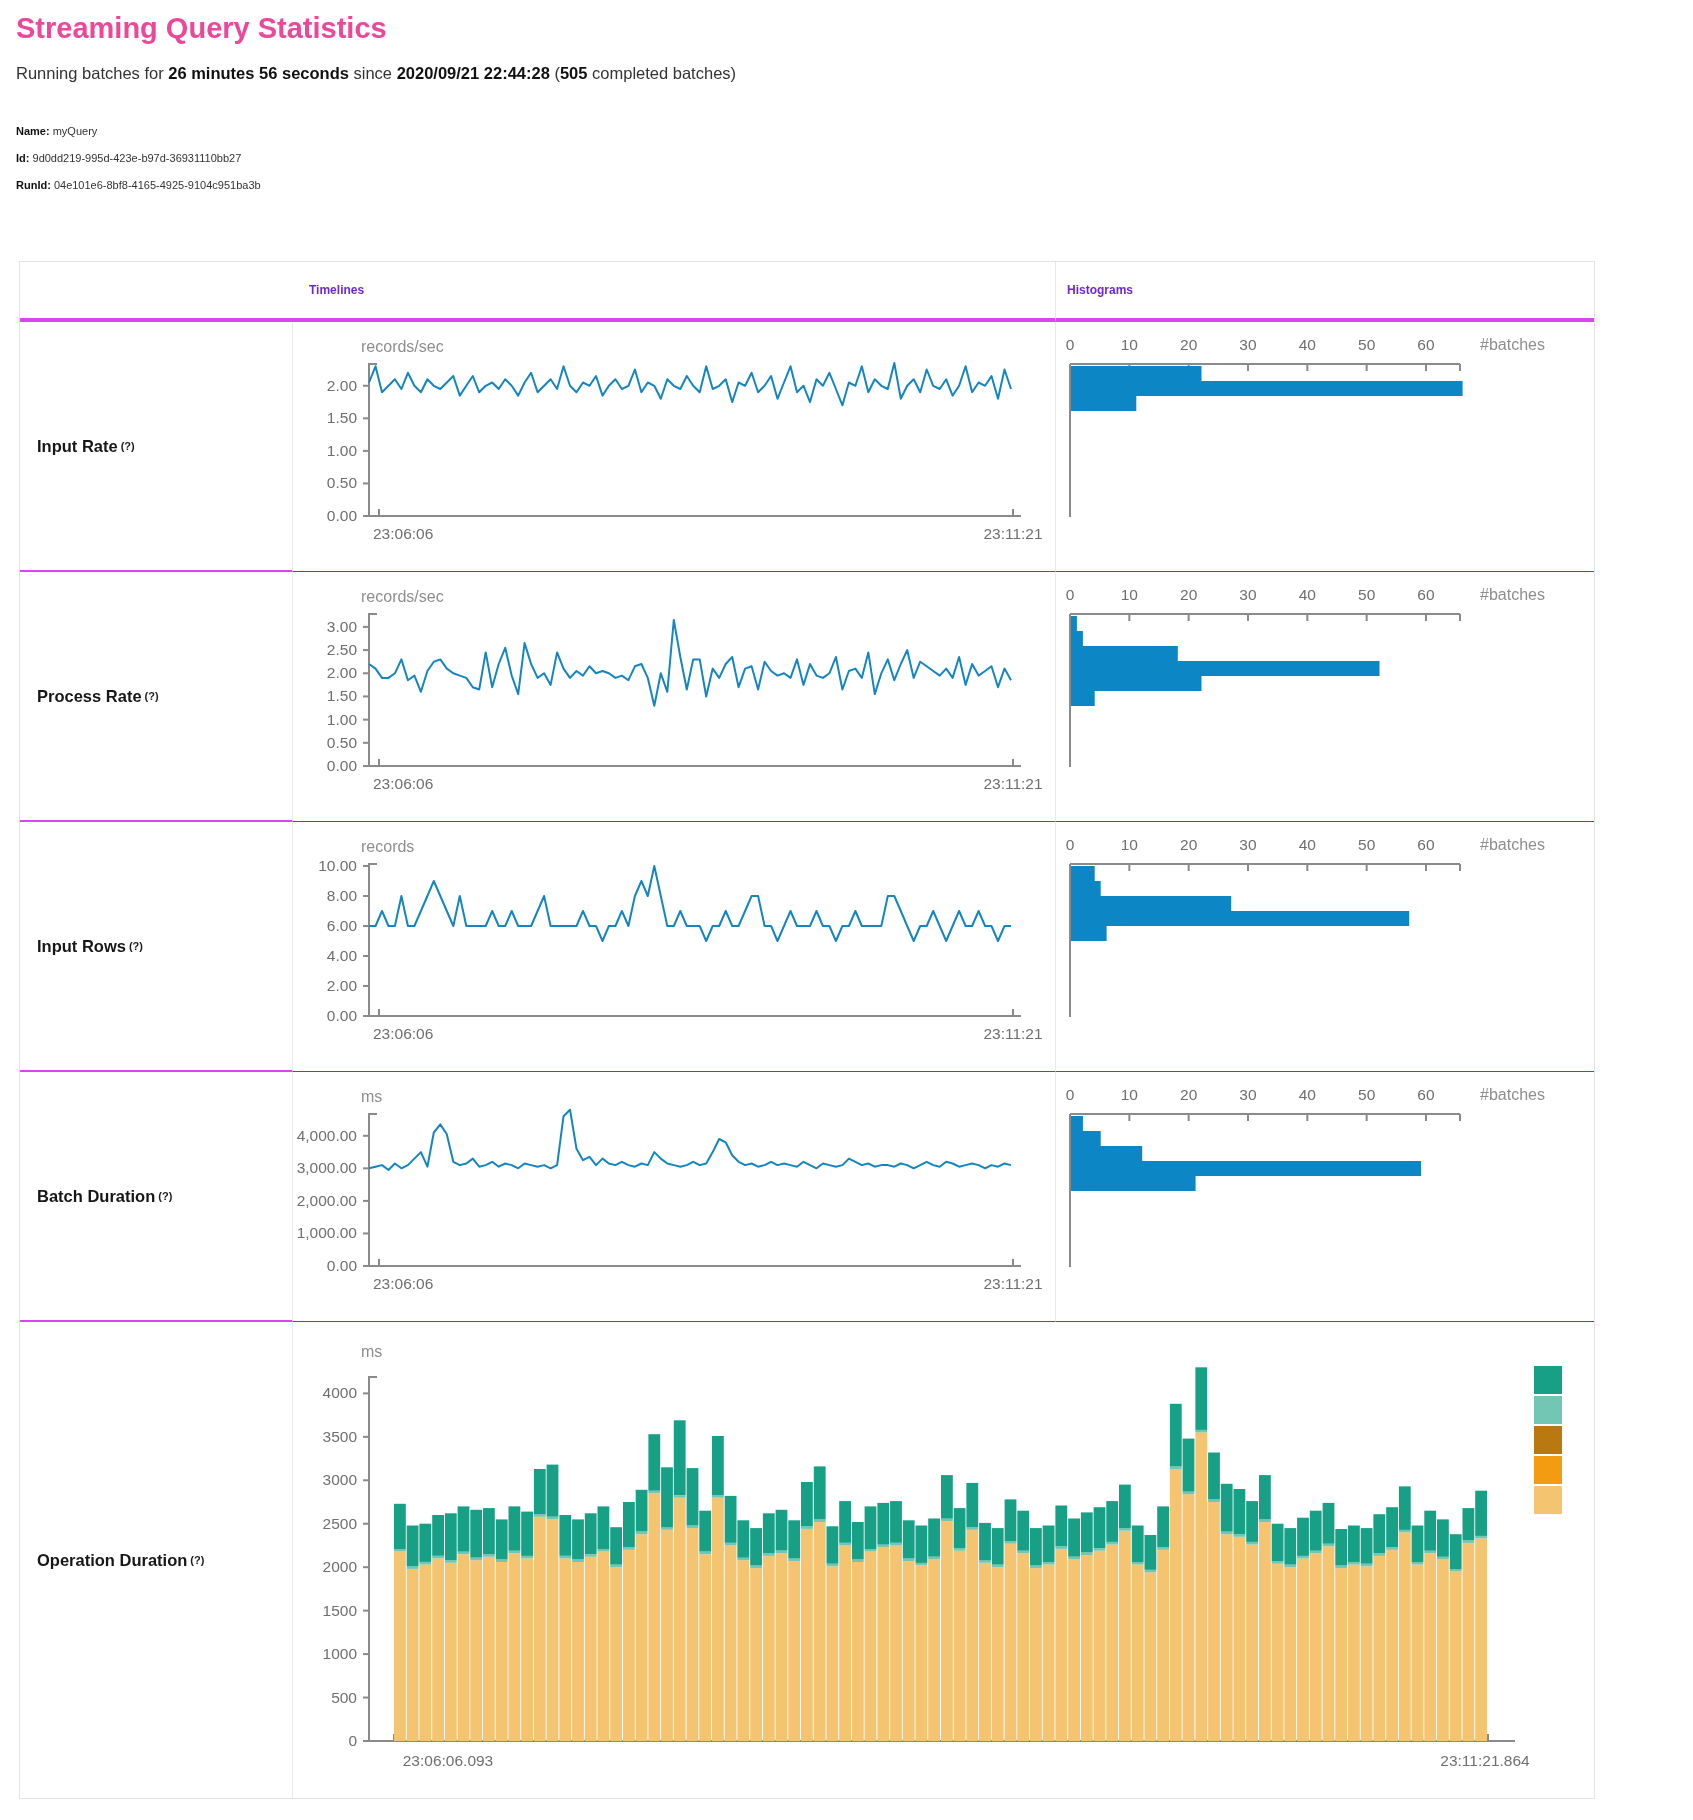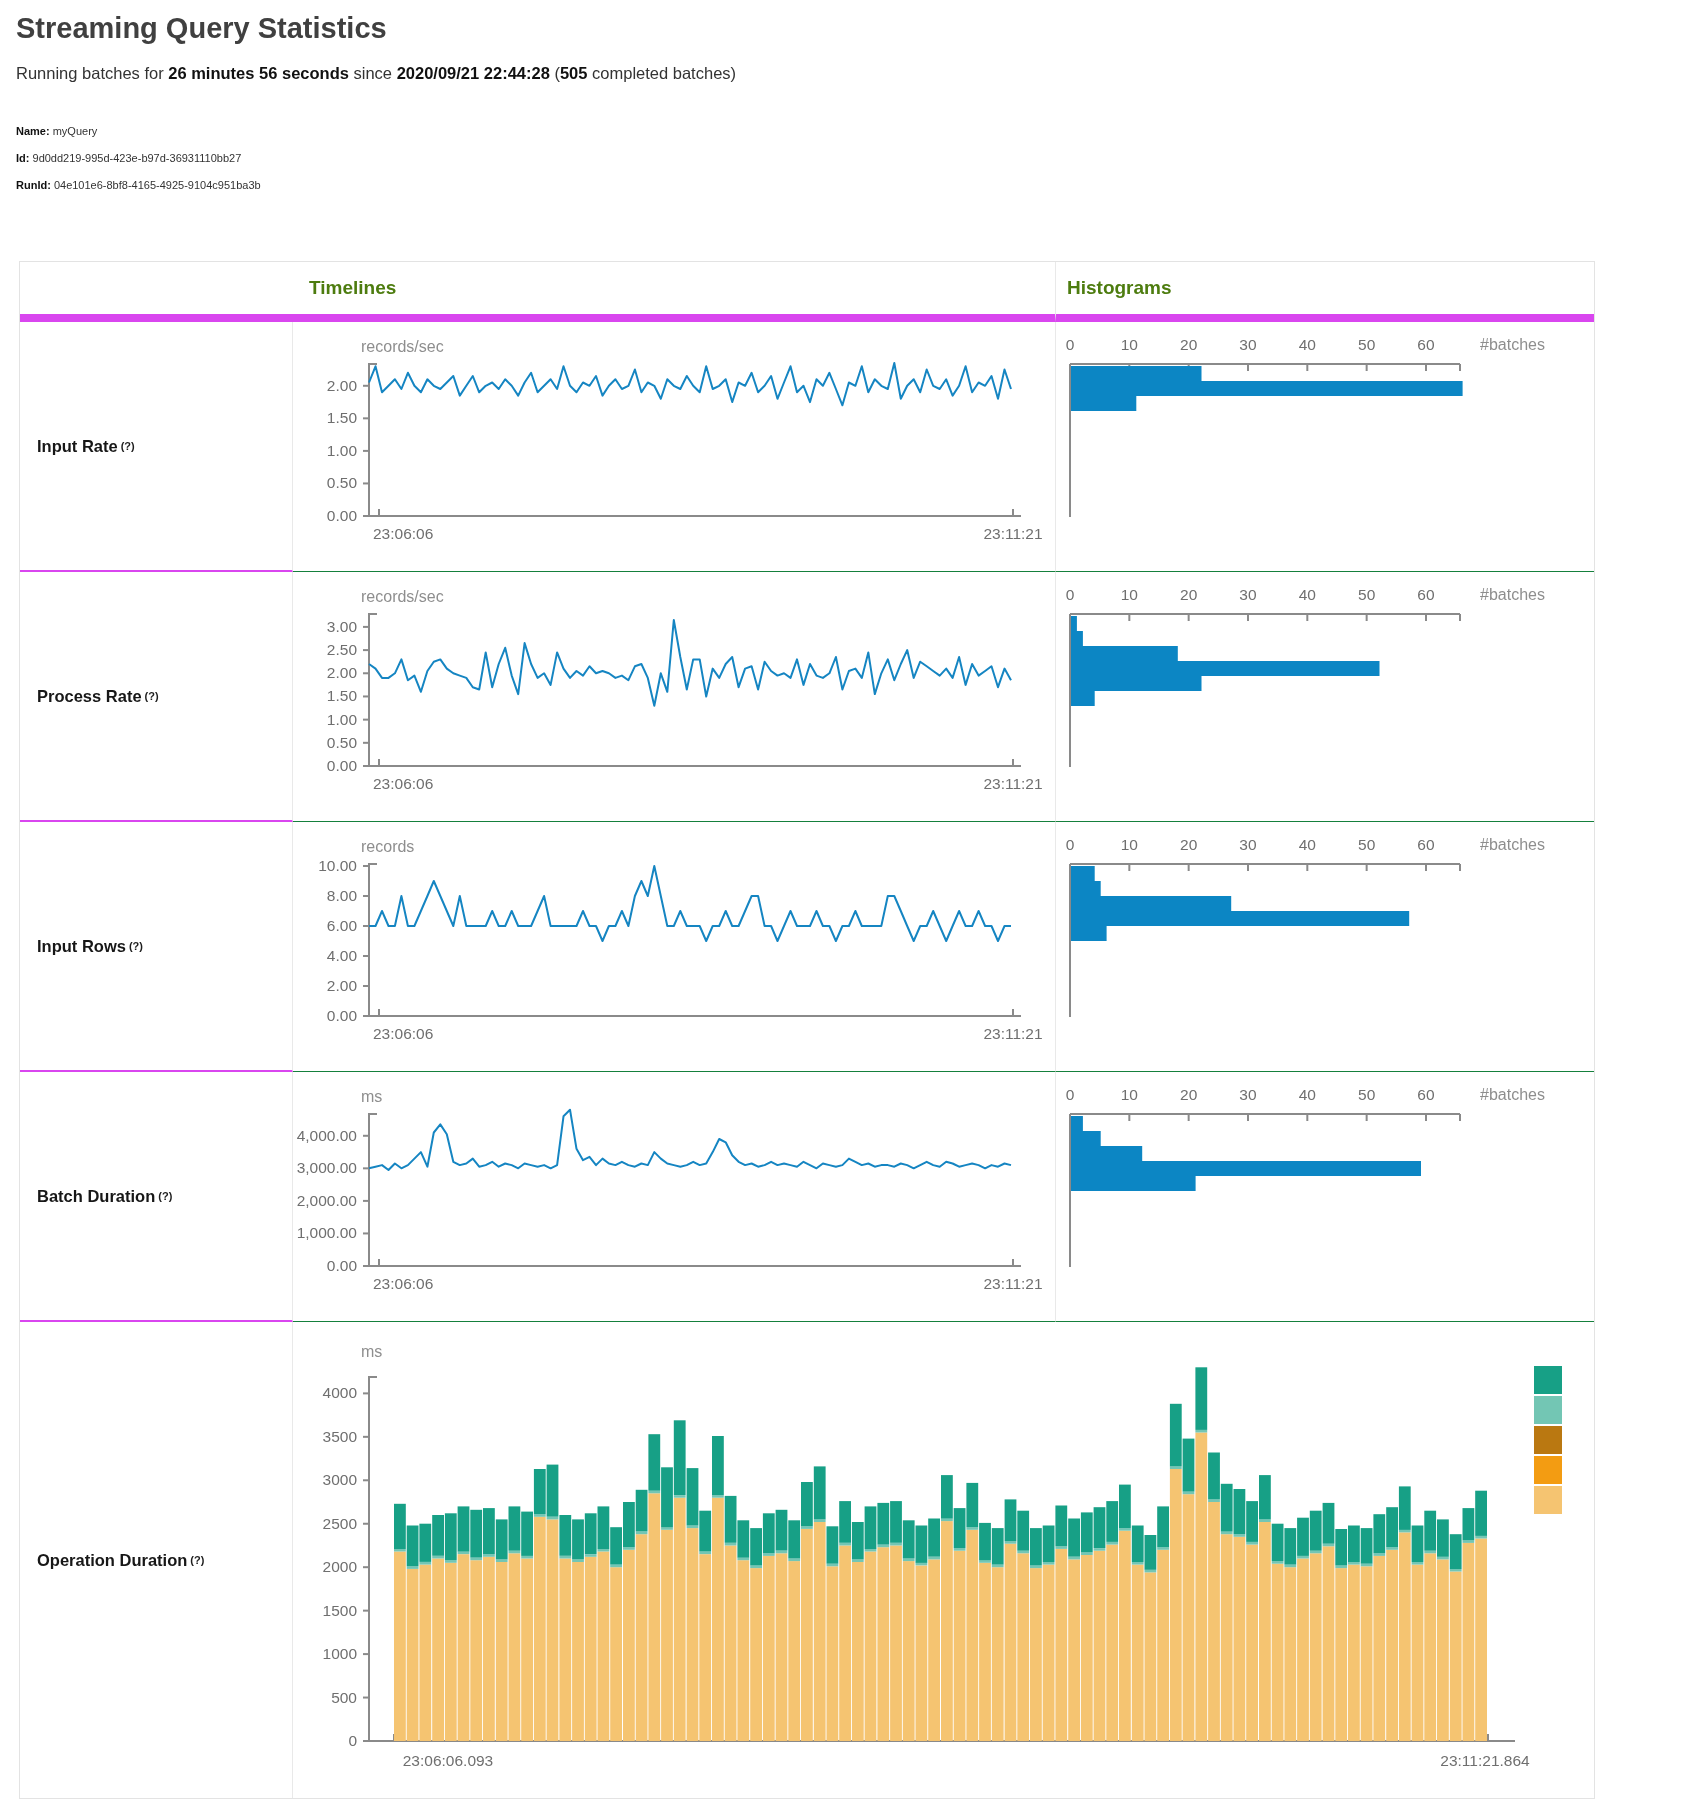--- a/index.html
+++ b/index.html
@@ -1,29 +1,29 @@
 <!DOCTYPE html>
 <html><head>
 <meta charset="utf-8">
 <style>
   html,body{margin:0;padding:0;background:#fff;}
   .page{position:relative;width:1693px;height:1820px;background:#fff;
         font-family:"Liberation Sans","DejaVu Sans",sans-serif;color:#333;overflow:hidden;}
-  .page-title{position:absolute;left:16px;top:12px;margin:0;font-size:29px;font-weight:bold;color:#404040;}
+  .page-title{position:absolute;left:16px;top:12px;margin:0;font-size:29px;font-weight:bold;color:#ec4899;}
   .subtitle{position:absolute;left:16px;top:64px;font-size:16.5px;color:#333;white-space:pre-wrap;}
   .subtitle b{color:#111;}
   .meta{position:absolute;left:16px;top:118px;font-size:11px;line-height:27px;color:#333;}
   .meta b{color:#111;}
   .stats-table{position:absolute;left:19px;top:261px;width:1574px;
      display:grid;grid-template-columns:273px 762px 539px;
      grid-template-rows:60px 250px 250px 250px 250px 476px;
      border:1px solid #e3e3e3;box-sizing:content-box;}
   .cell{position:relative;box-sizing:border-box;}
-  .hdr{border-bottom:8px solid #d946ef;display:flex;align-items:center;
-       font-weight:bold;font-size:19px;color:#4d7c0f;}
+  .hdr{border-bottom:4px solid #d946ef;display:flex;align-items:center;
+       font-weight:bold;font-size:12px;color:#6d28d9;}
   .hdr-timelines{padding-left:16px;}
   .hdr-histograms{padding-left:11px;border-left:1px solid #e9e9e9;}
   .label-cell{border-right:1px solid #e9e9e9;border-bottom:2px solid #d946ef;
       display:flex;align-items:center;padding-left:17px;
       font-weight:bold;font-size:16.5px;color:#171717;}
   .label-cell sup{font-size:11px;margin-left:3px;color:#1d1d1d;font-weight:bold;}
   .chart-cell{border-bottom:1px solid #15803d;overflow:hidden;}
   .hist-cell{border-left:1px solid #e9e9e9;}
   .op-cell{grid-column:2 / 4;border-bottom:none;}
   .op-label{border-bottom:none;text-align:center;}

